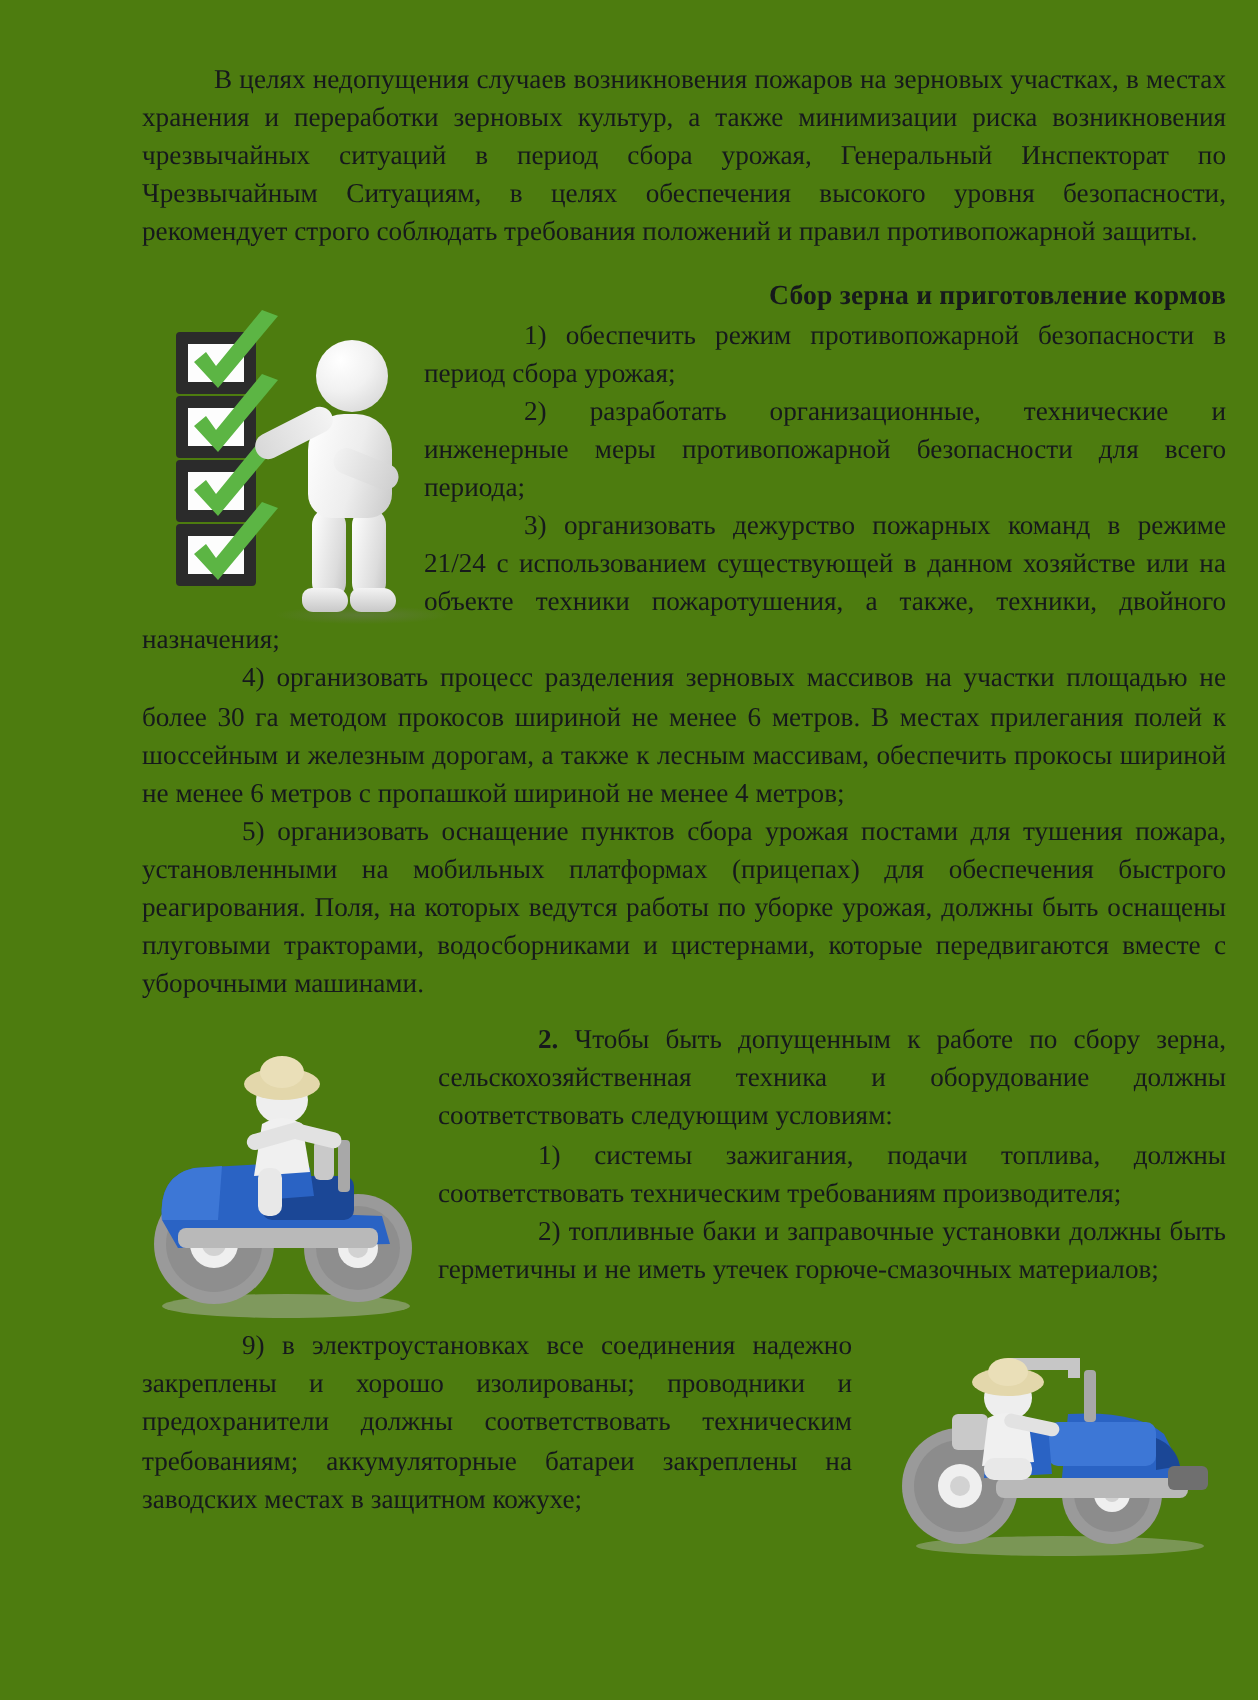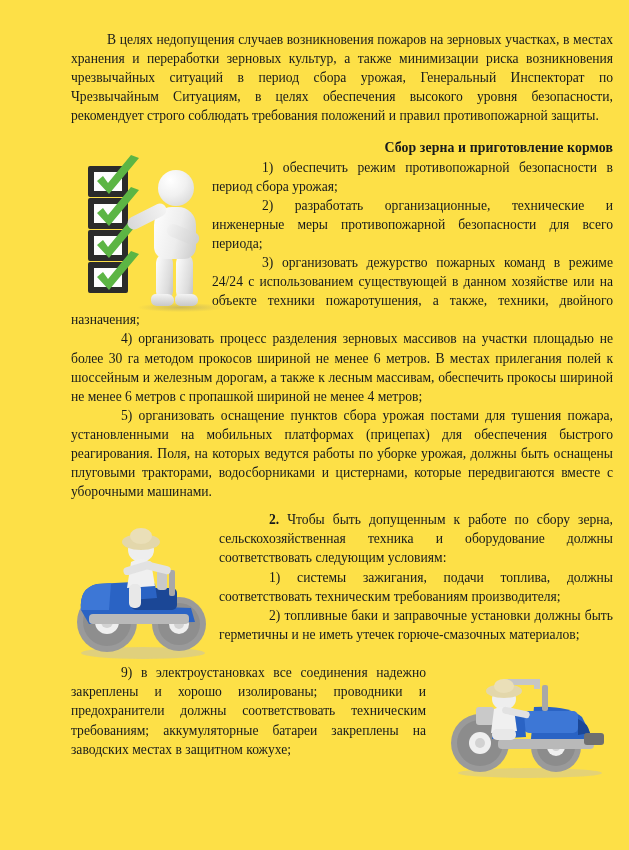--- a/index.html
+++ b/index.html
@@ -11,21 +11,21 @@
     width: 629px;
     height: 850px;
     overflow: hidden;
     font-family: "Liberation Serif", "DejaVu Serif", serif;
     color: #16191c;
   }
   .page {
     position: relative;
     width: 629px;
     height: 850px;
-    background: #fde047;
+    background: #4d7c0f;
     box-sizing: border-box;
     padding: 30px 16px 16px 71px;
   }
   .content {
     width: 542px;
     position: relative;
   }
   p {
     margin: 0;
     font-size: 13.6px;
@@ -193,21 +193,21 @@
           <div class="m-foot-r"></div>
         <div class="m-body"></div>
         <div class="m-arm-up"></div>
           <div class="m-arm-dn"></div>
         <div class="m-head"></div>
       </div>
     </div>
 
     <p class="indent-big">1) обеспечить режим противопожарной безопасности в период сбора урожая;</p>
     <p class="indent-big">2) разработать организационные, технические и инженерные меры противопожарной безопасности для всего периода;</p>
-    <p class="indent-big">3) организовать дежурство пожарных команд в режиме 24/24 с использованием существующей в данном хозяйстве или на объекте техники пожаротушения, а также, техники, двойного назначения;</p>
+    <p class="indent-big">3) организовать дежурство пожарных команд в режиме 21/24 с использованием существующей в данном хозяйстве или на объекте техники пожаротушения, а также, техники, двойного назначения;</p>
 
     <div class="clearer"></div>
 
     <p class="indent-big">4) организовать процесс разделения зерновых массивов на участки площадью не более 30 га методом прокосов шириной не менее 6 метров. В местах прилегания полей к шоссейным и железным дорогам, а также к лесным массивам, обеспечить прокосы шириной не менее 6 метров с пропашкой шириной не менее 4 метров;</p>
     <p class="indent-big">5) организовать оснащение пунктов сбора урожая постами для тушения пожара, установленными на мобильных платформах (прицепах) для обеспечения быстрого реагирования. Поля, на которых ведутся работы по уборке урожая, должны быть оснащены плуговыми тракторами, водосборниками и цистернами, которые передвигаются вместе с уборочными машинами.</p>
 
     <div class="gap-sm"></div>
 
     <div class="fig-tractor-left">
       <div class="tractor">

